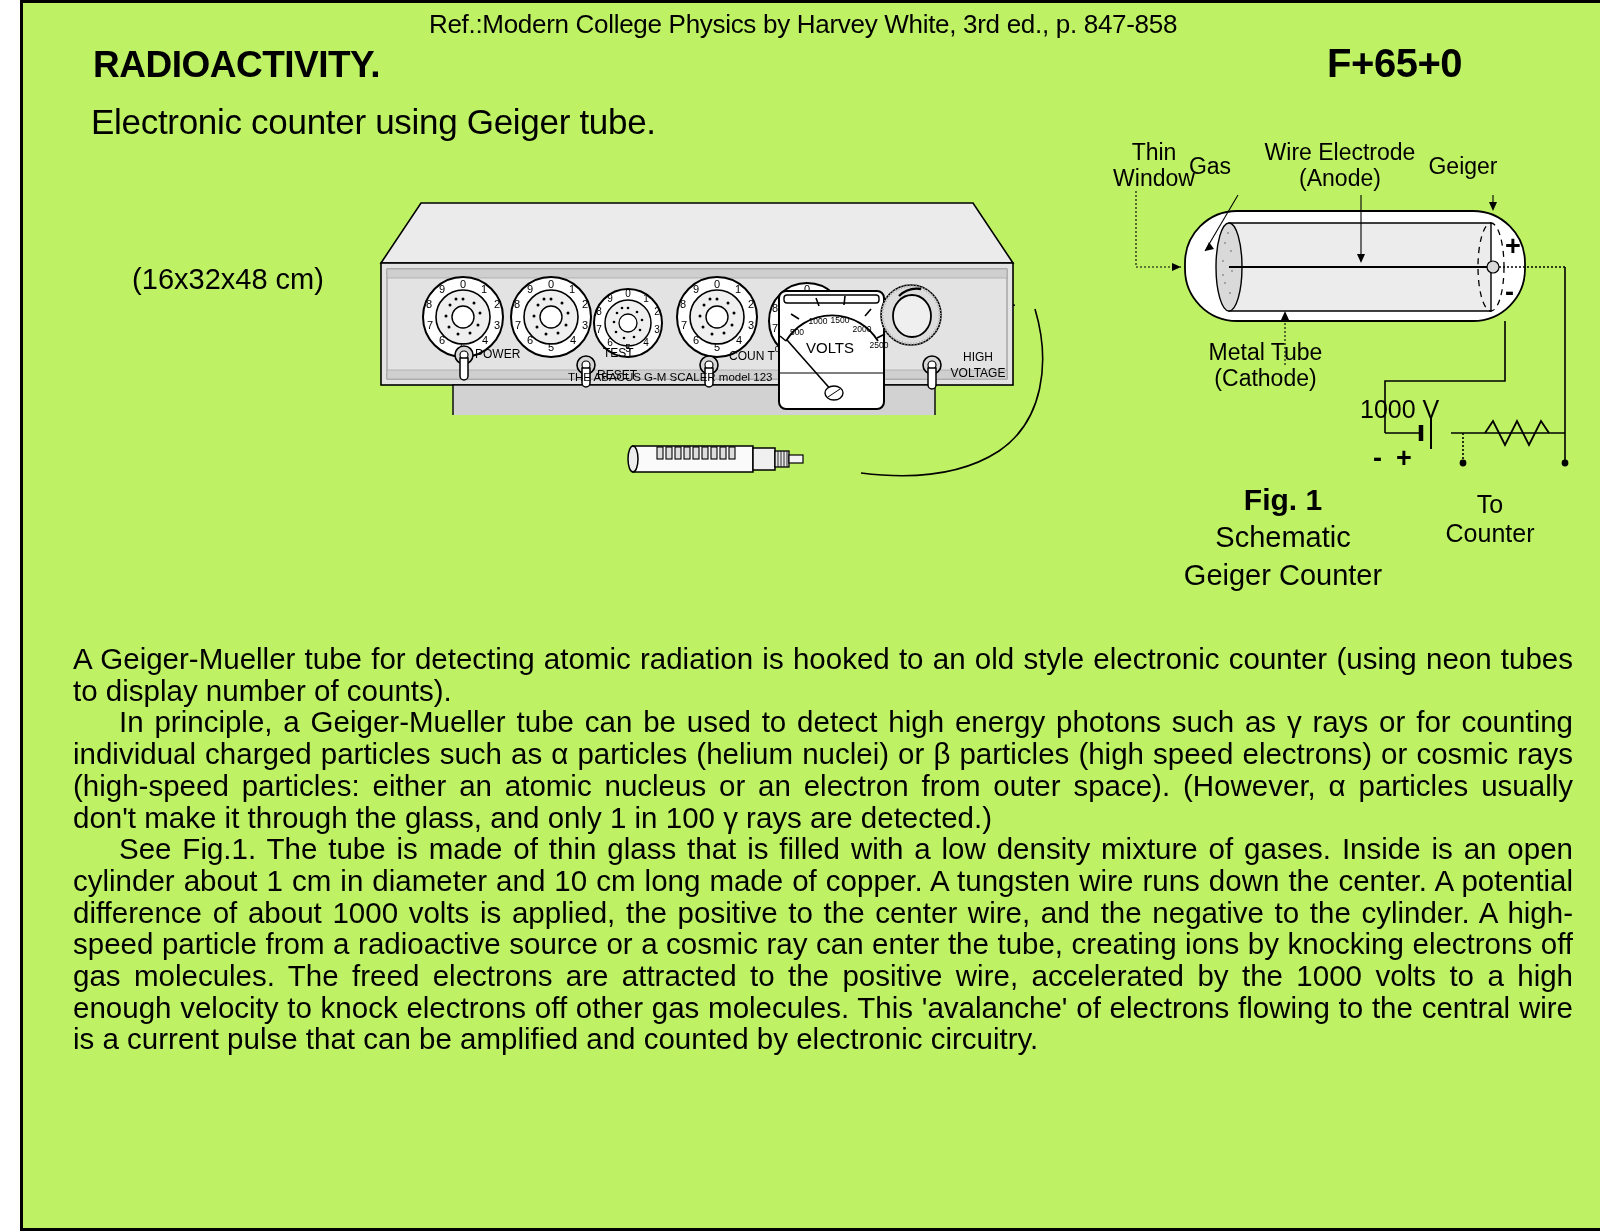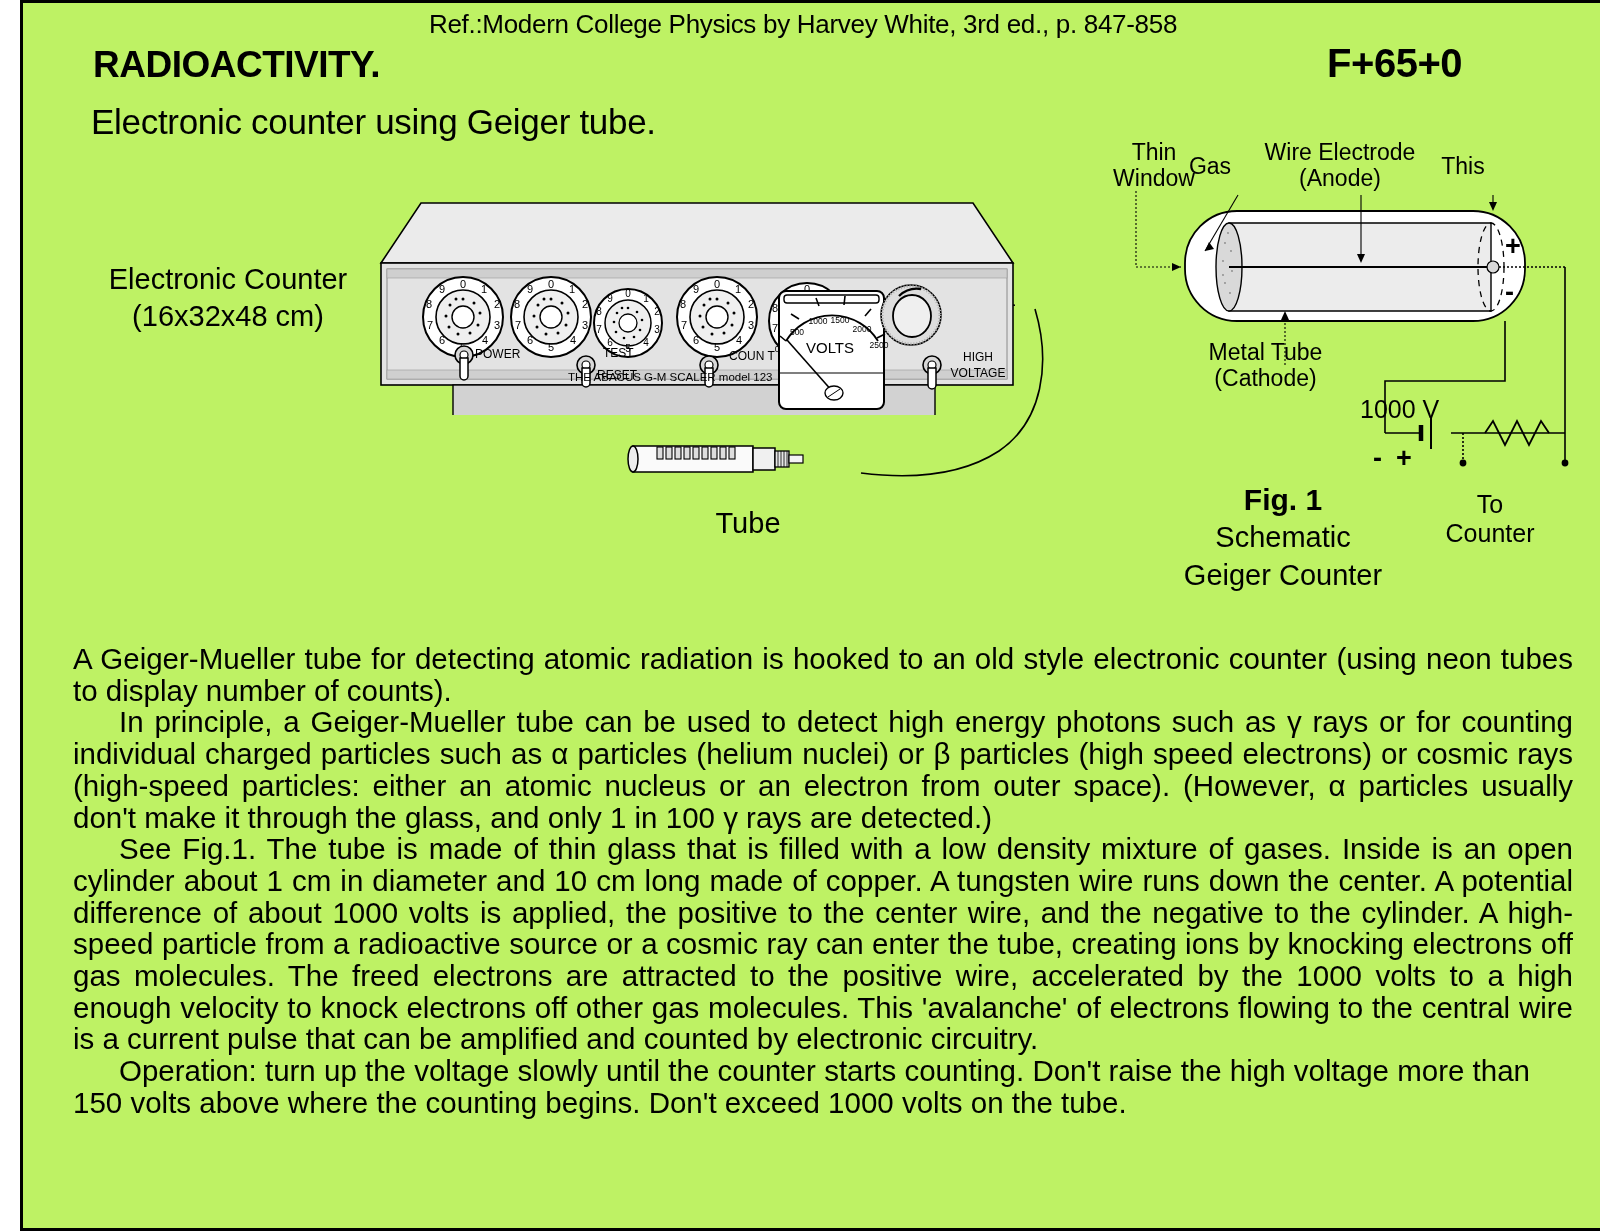--- a/index.html
+++ b/index.html
@@ -141,21 +141,20 @@
 <body>
 
 <div id="page">
 
   <div class="ref">Ref.:Modern College Physics by Harvey White, 3rd ed., p. 847-858</div>
   <div class="title-main">RADIOACTIVITY.</div>
   <div class="code">F+65+0</div>
   <div class="subtitle">Electronic  counter using Geiger tube.</div>
 
   <div class="dev-label">
-    <div>Electronic Counter</div>
     <div>(16x32x48 cm)</div>
   </div>
 
   <svg class="counter-art" width="640" height="220" viewBox="0 0 640 220">
 
     <polygon points="46,8 598,8 638,68 6,68" fill="#ebebeb" stroke="#000" stroke-width="1.6"></polygon>
 
     <rect x="6" y="68" width="632" height="122" fill="#e3e3e3" stroke="#000" stroke-width="1.6"></rect>
 
     <rect x="12" y="74" width="620" height="110" fill="none" stroke="#8a8a8a" stroke-width="1"></rect>
@@ -415,21 +414,20 @@
     <rect x="152" y="20" width="14" height="16" fill="#e6e6e6" stroke="#000" stroke-width="1.3"></rect>
     <g stroke="#000" stroke-width="0.8">
       <line x1="155" y1="20" x2="155" y2="36"></line>
         <line x1="158" y1="20" x2="158" y2="36"></line>
       <line x1="161" y1="20" x2="161" y2="36"></line>
         <line x1="164" y1="20" x2="164" y2="36"></line>
     </g>
     <rect x="166" y="24" width="14" height="8" fill="#f4f4f4" stroke="#000" stroke-width="1.2"></rect>
   </svg>
   <div class="probe-label">
-    <div>Tube</div>
   </div>
 
   <svg class="schematic" width="570" height="340" viewBox="0 0 570 340">
 
     <rect x="132" y="78" width="340" height="110" rx="52" fill="#fff" stroke="#000" stroke-width="1.8"></rect>
 
     <path d="M176,90 L438,90 L438,178 L176,178 Z" fill="#ececec" stroke="#000" stroke-width="1.4"></path>
     <ellipse cx="176" cy="134" rx="13" ry="44" fill="#d9d9d9" stroke="#000" stroke-width="1.4"></ellipse>
     <g fill="#888">
       <circle cx="172" cy="110" r="0.9"></circle>
@@ -491,21 +489,21 @@
 
   <div class="sch-label" style="left:1076px; top:136px; width:110px;">
     <div>Thin</div>
     <div>Window</div>
   </div>
   <div class="sch-label" style="left:1152px; top:150px; width:70px;">Gas</div>
   <div class="sch-label" style="left:1222px; top:136px; width:190px;">
     <div>Wire Electrode</div>
     <div>(Anode)</div>
   </div>
-  <div class="sch-label" style="left:1400px; top:150px; width:80px;">This</div>
+  <div class="sch-label" style="left:1400px; top:150px; width:80px;">Geiger</div>
   <div class="sch-label" style="left:1170px; top:336px; width:145px;">
     <div>Metal Tube</div>
     <div>(Cathode)</div>
   </div>
 
   <div class="pm" style="left:1482px; top:228px;">+</div>
   <div class="pm" style="left:1482px; top:274px;">-</div>
   <div class="pm" style="left:1350px; top:440px;">-</div>
   <div class="pm" style="left:1373px; top:440px;">+</div>
 
@@ -519,16 +517,15 @@
   <div class="fig-caption">
     <div class="fig-no">Fig. 1</div>
     <div>Schematic</div>
     <div>Geiger Counter</div>
   </div>
 
   <div class="body-text">
     <p>A Geiger-Mueller tube for detecting atomic radiation is hooked to an old style electronic counter (using neon tubes to display number of counts).</p>
     <p class="indent">In principle, a Geiger-Mueller tube can be used to detect high energy photons such as γ rays or for counting individual charged particles such as α particles (helium nuclei) or β particles (high speed electrons) or cosmic rays (high-speed particles: either an atomic nucleus or an electron from outer space). (However, α particles usually don't make it through the glass, and only 1 in 100 γ rays are detected.)</p>
     <p class="indent">See Fig.1. The tube is made of thin glass that is filled with a low density mixture of gases. Inside is an open cylinder about 1 cm in diameter and 10 cm long made of copper. A tungsten wire runs down the center. A potential difference of about 1000 volts is applied, the positive to the center wire, and the negative to the cylinder. A high-speed particle from a radioactive source or a cosmic ray can enter the tube, creating ions by knocking electrons off gas molecules. The freed electrons are attracted to the positive wire, accelerated by the 1000 volts to a high enough velocity to knock electrons off other gas molecules.  This 'avalanche' of electrons flowing to the central wire is a current pulse that can be amplified and counted by electronic circuitry.</p>
-    <p class="indent last-free">Operation: turn up the voltage slowly until the counter starts counting. Don't raise the high voltage more than 150 volts above where the counting begins. Don't exceed 1000 volts on the tube.</p>
   </div>
 
 </div>
 
 </body></html>

